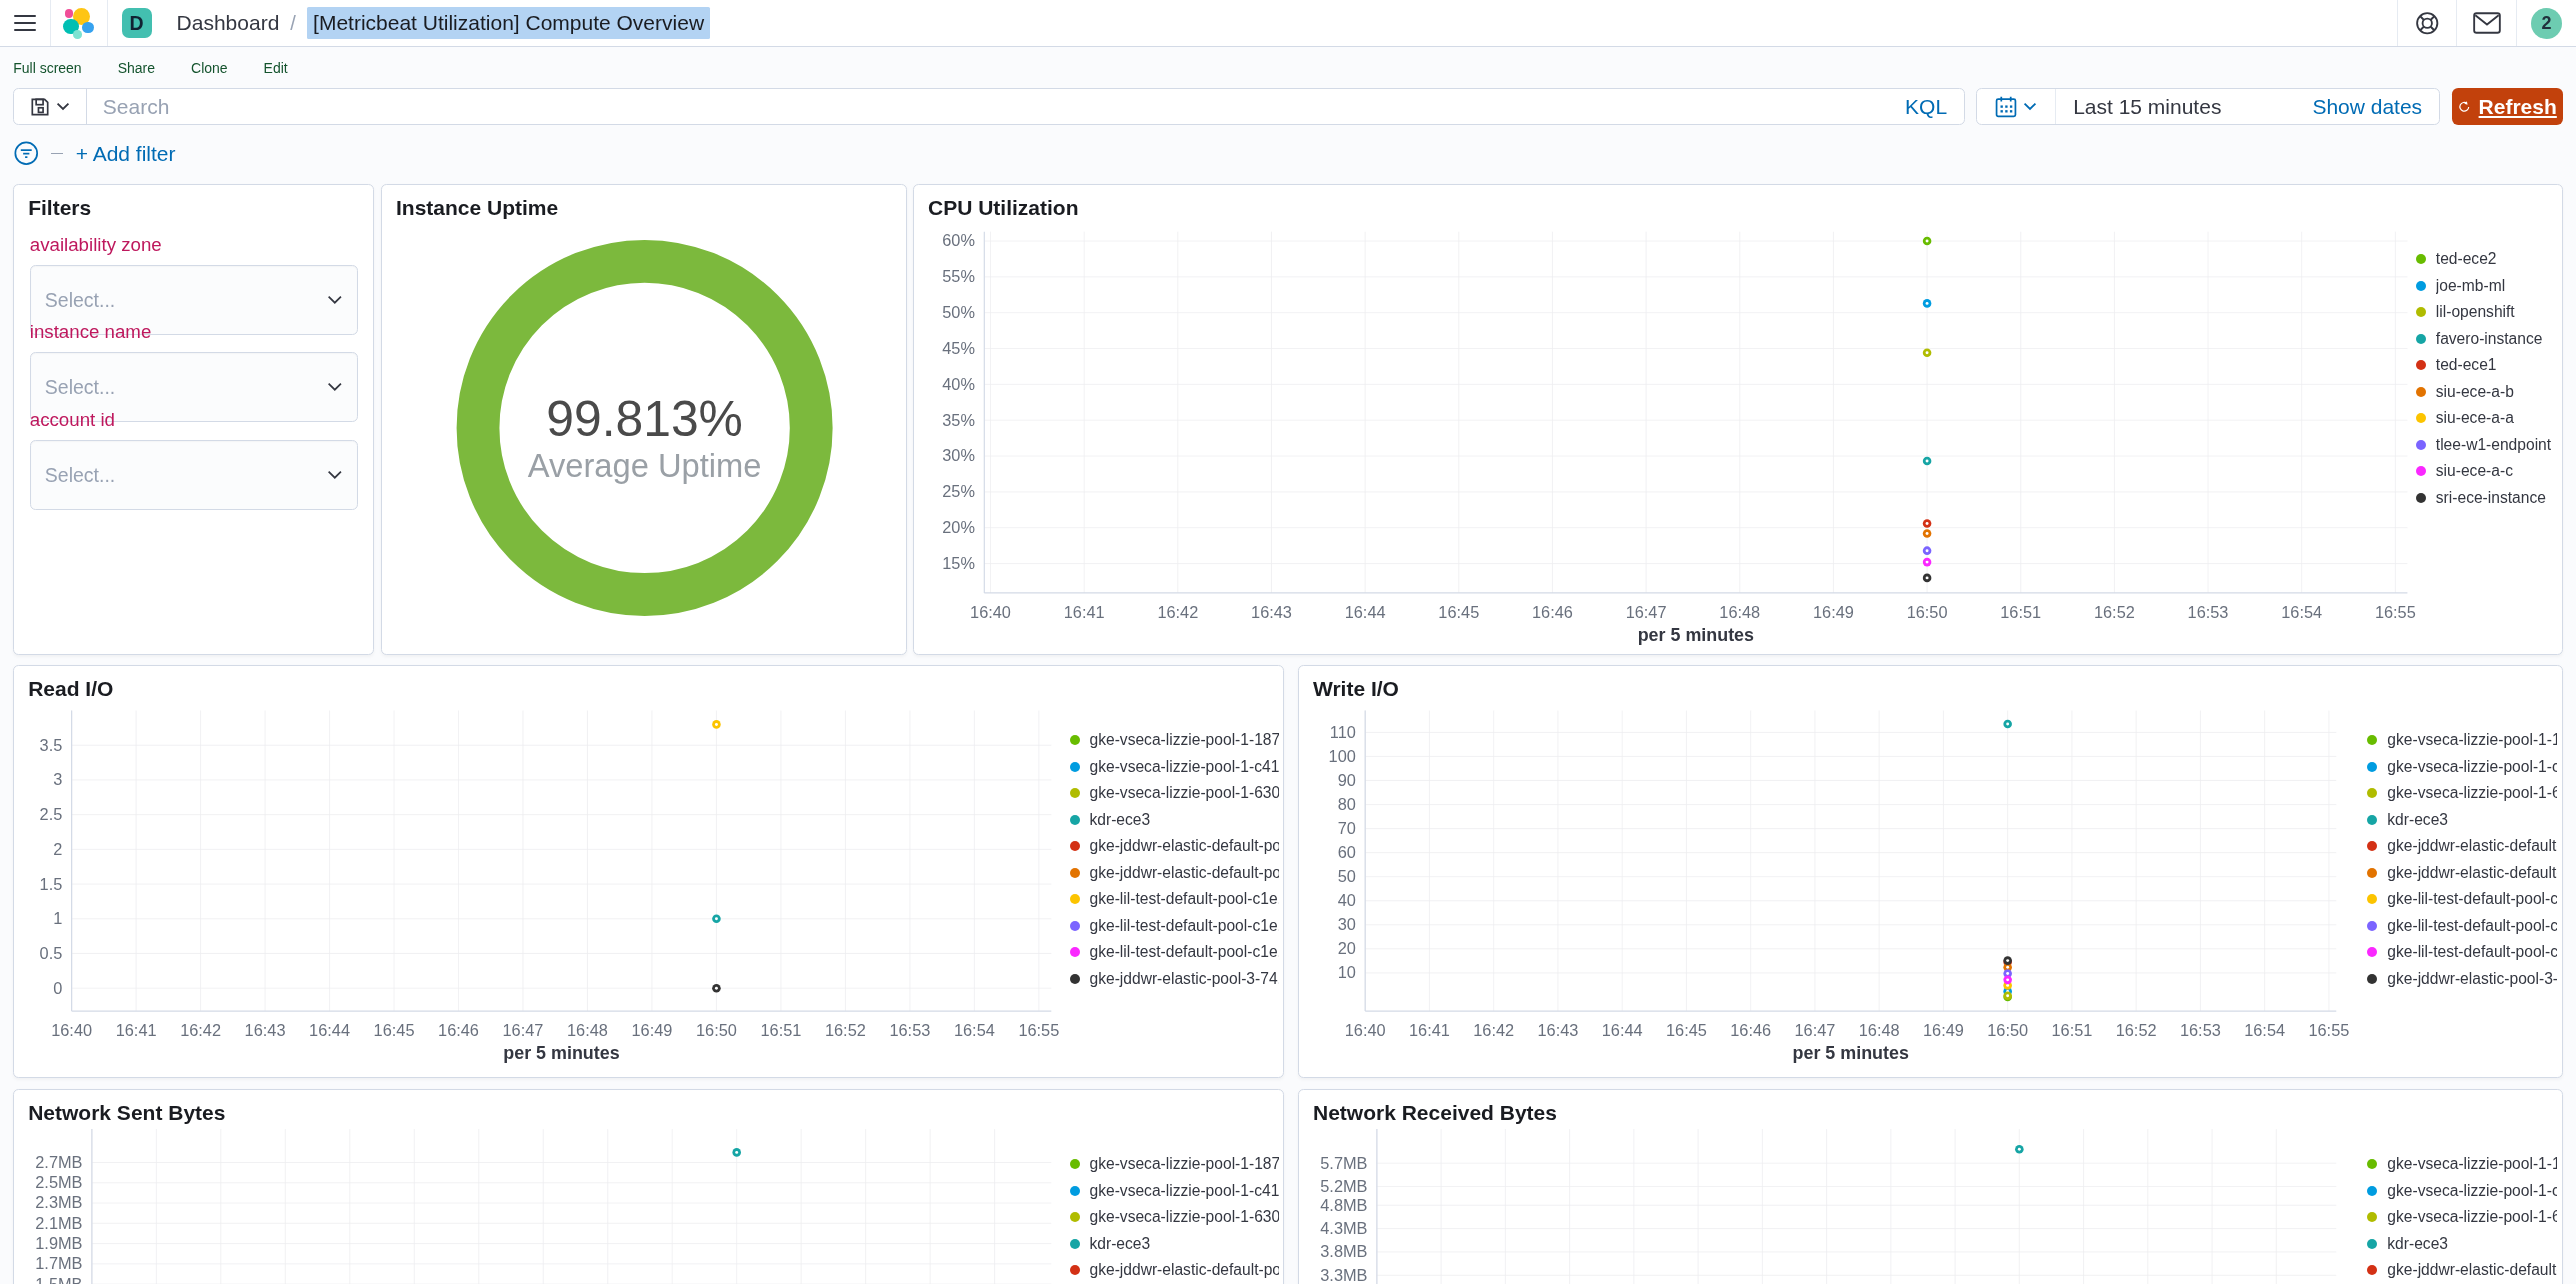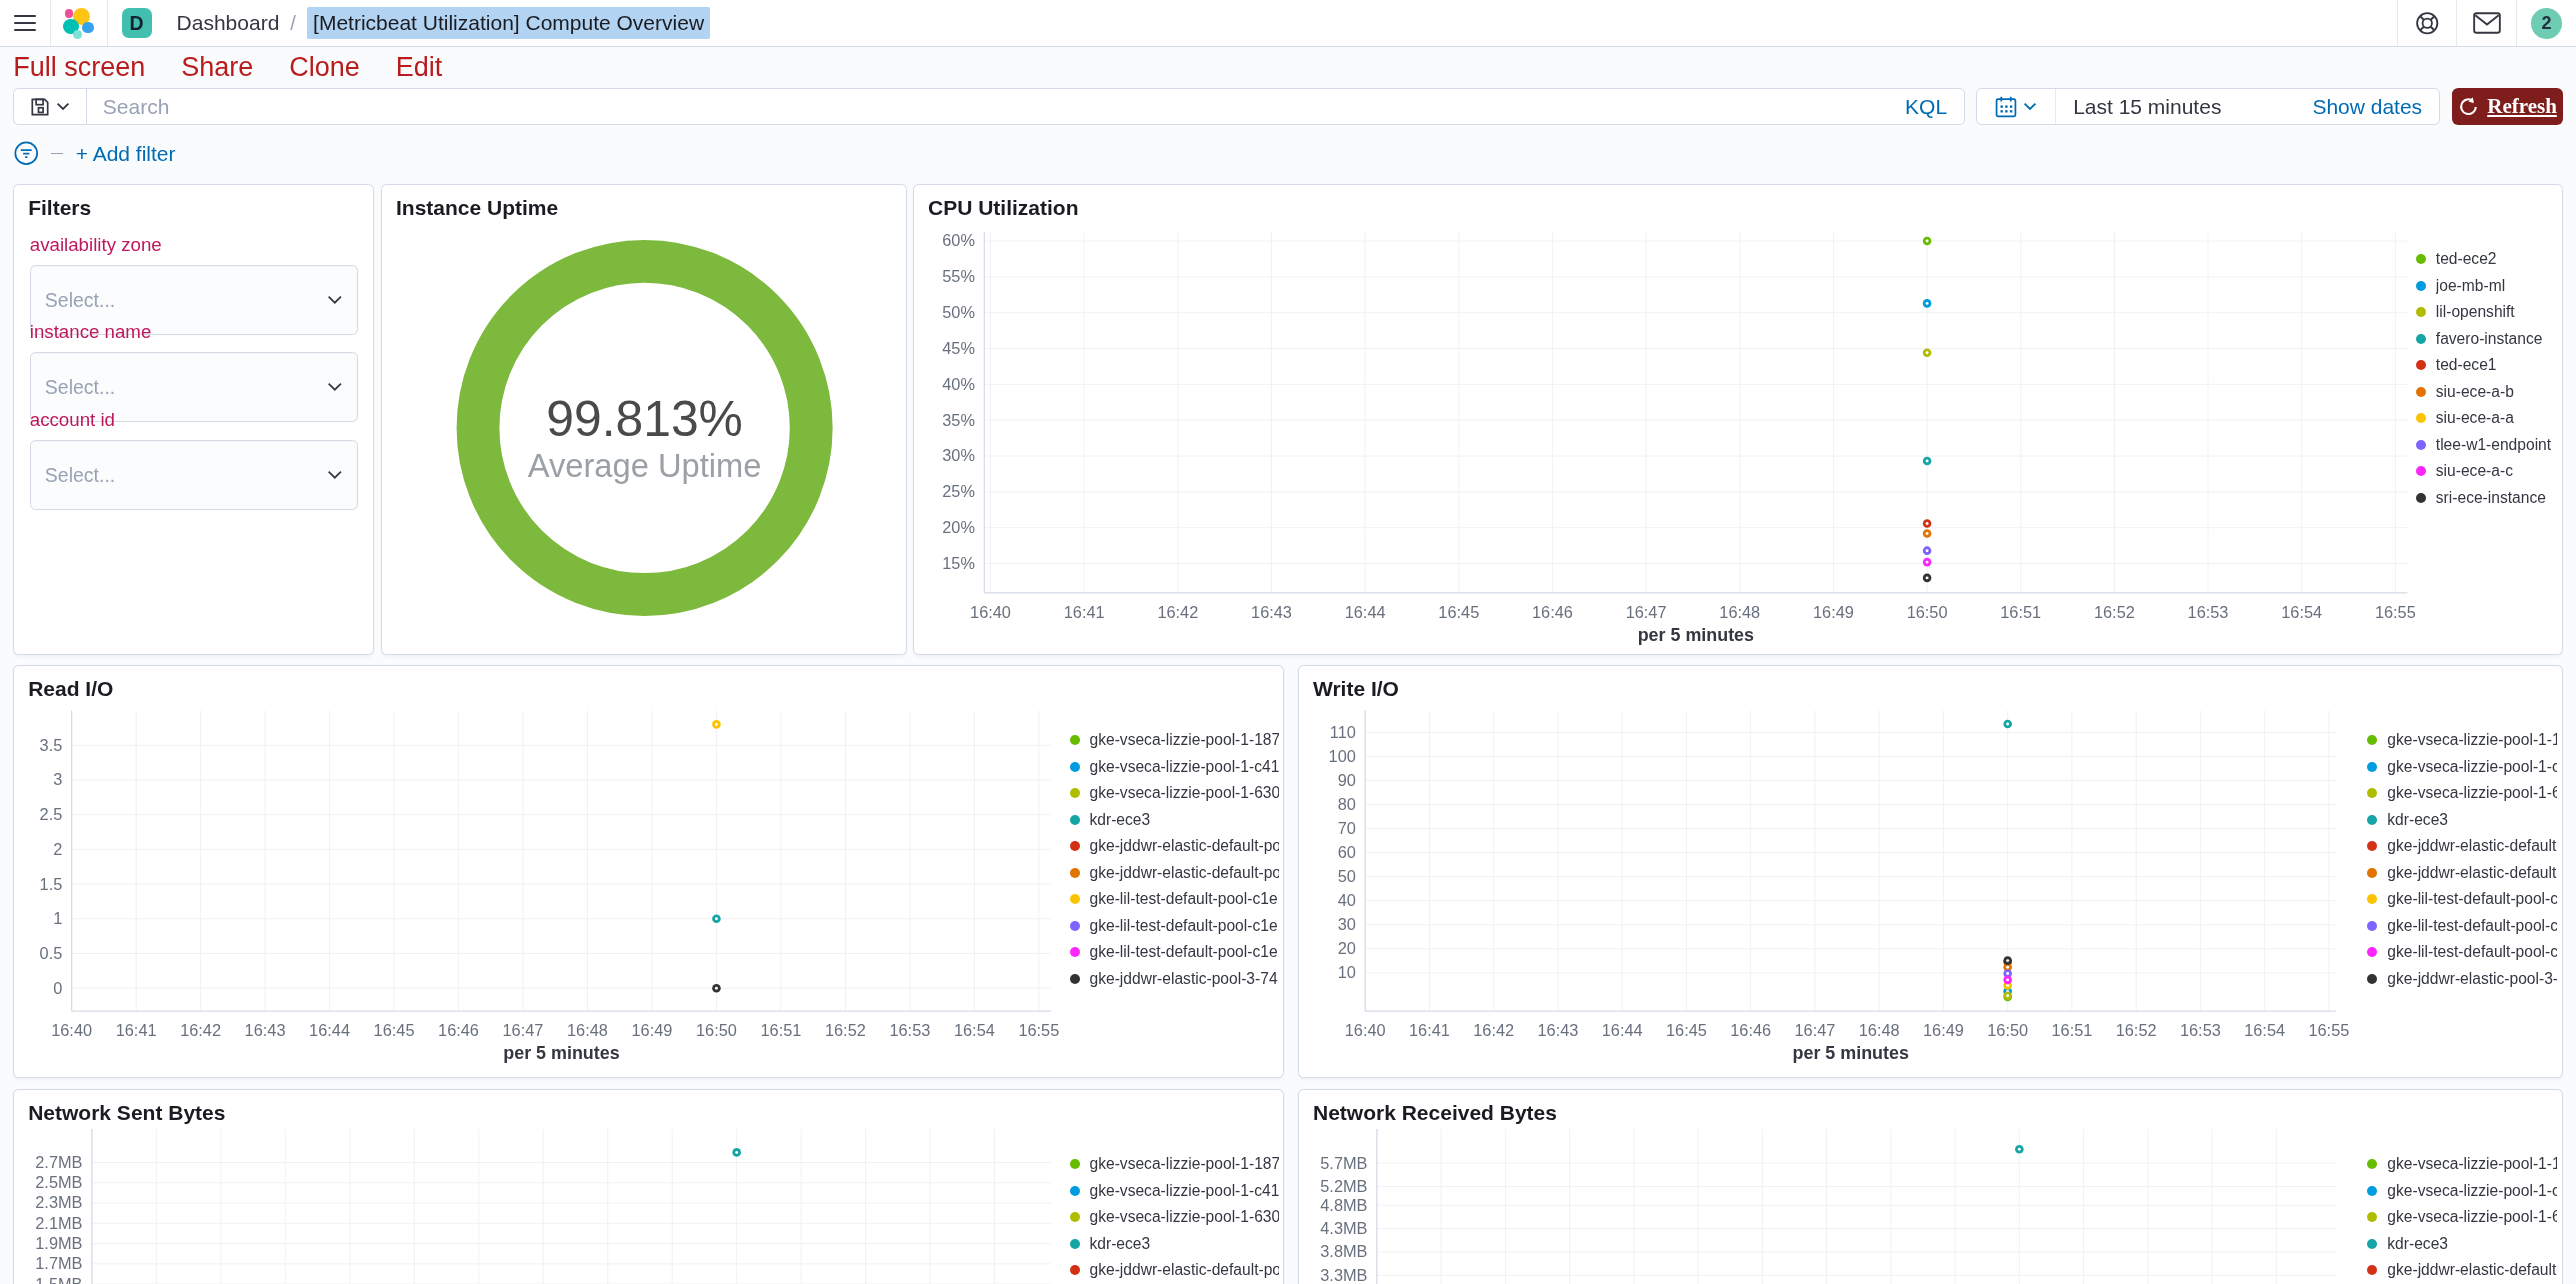--- a/index.html
+++ b/index.html
@@ -20,21 +20,21 @@
   .space-badge{width:30px;height:30px;border-radius:7px;display:flex;align-items:center;justify-content:center;
     font-size:19.5px;font-weight:700;color:#123;margin:0 14px;}
   .breadcrumb{display:flex;align-items:center;font-size:21px;color:#343741;margin-left:11px;}
   .crumb-sep{color:#98a2b3;margin:0 11px;font-size:20px;}
   .crumb-title{background:#b3d3f3;color:#1a1c21;padding:3.9px 6.2px;border-radius:1.6px;}
   .icon-btn{width:59px;height:100%;display:flex;align-items:center;justify-content:center;cursor:pointer;}
   .avatar{width:31px;height:31px;border-radius:50%;display:flex;align-items:center;justify-content:center;font-size:18px;font-weight:600;color:#21323d;}
 
   
   .toolbar{position:absolute;left:0;top:47px;width:2576px;height:41px;display:flex;align-items:center;padding-left:13.2px;box-sizing:border-box;gap:36px;}
-  .toolbar a{color:#b91c1c;font-size:27px;text-decoration:none;cursor:pointer;}
+  .toolbar a{color:#14532d;font-size:14px;text-decoration:none;cursor:pointer;}
 
   
   .search-row{position:absolute;left:0;top:88px;width:2576px;height:37px;display:flex;align-items:stretch;padding:0 13.2px;box-sizing:border-box;}
   .search-box{flex:1;display:flex;align-items:stretch;background:#fff;border:0.8px solid #d3dae6;border-radius:5.5px;overflow:hidden;}
   .save-seg{width:72px;display:flex;align-items:center;justify-content:center;gap:6.2px;border-right:0.8px solid #d3dae6;cursor:pointer;}
   .search-input{flex:1;border:none;outline:none;font-size:21px;padding:0 15.6px;color:#14532d;font-family:inherit;background:transparent;}
   .search-input::placeholder{color:#98a2b3;}
   .kql{display:flex;align-items:center;padding:0 17px;color:#006bb4;font-size:21px;cursor:pointer;}
   .time-box{width:462px;margin-left:11px;display:flex;align-items:stretch;background:#fff;border:0.8px solid #d3dae6;border-radius:5.5px;overflow:hidden;}
   .cal-seg{width:78px;display:flex;align-items:center;justify-content:center;gap:6.2px;border-right:0.8px solid #e6ebf2;cursor:pointer;}
@@ -165,21 +165,21 @@
               <rect x="19" y="18" width="3" height="3"></rect>
           </g>
         </svg>
         <svg width="14" height="9.3" viewBox="0 0 18 12">
           <polyline points="2,2 9,9 16,2" fill="none" stroke="#006bb4" stroke-width="2.4"></polyline>
         </svg>
       </div>
       <div class="time-val">Last 15 minutes</div>
       <div class="show-dates">Show dates</div>
     </div>
-    <button class="refresh-btn" style="background:#7f1d1d;font-family:Liberation Serif, serif;">
+    <button class="refresh-btn" style="background:#c2410c;">
       <svg width="22" height="22" viewBox="0 0 28 28">
         <path d="M 23 14 A 9.5 9.5 0 1 1 19.5 6.2" fill="none" stroke="#fff" stroke-width="2.6"></path>
         <polygon points="19,1.5 20.5,9 13.5,7" fill="#fff"></polygon>
       </svg>
       <span>Refresh</span>
     </button>
   </div>
 
   <div class="filter-bar">
     <svg width="26.5" height="26.5" viewBox="0 0 34 34" style="cursor:pointer;">

